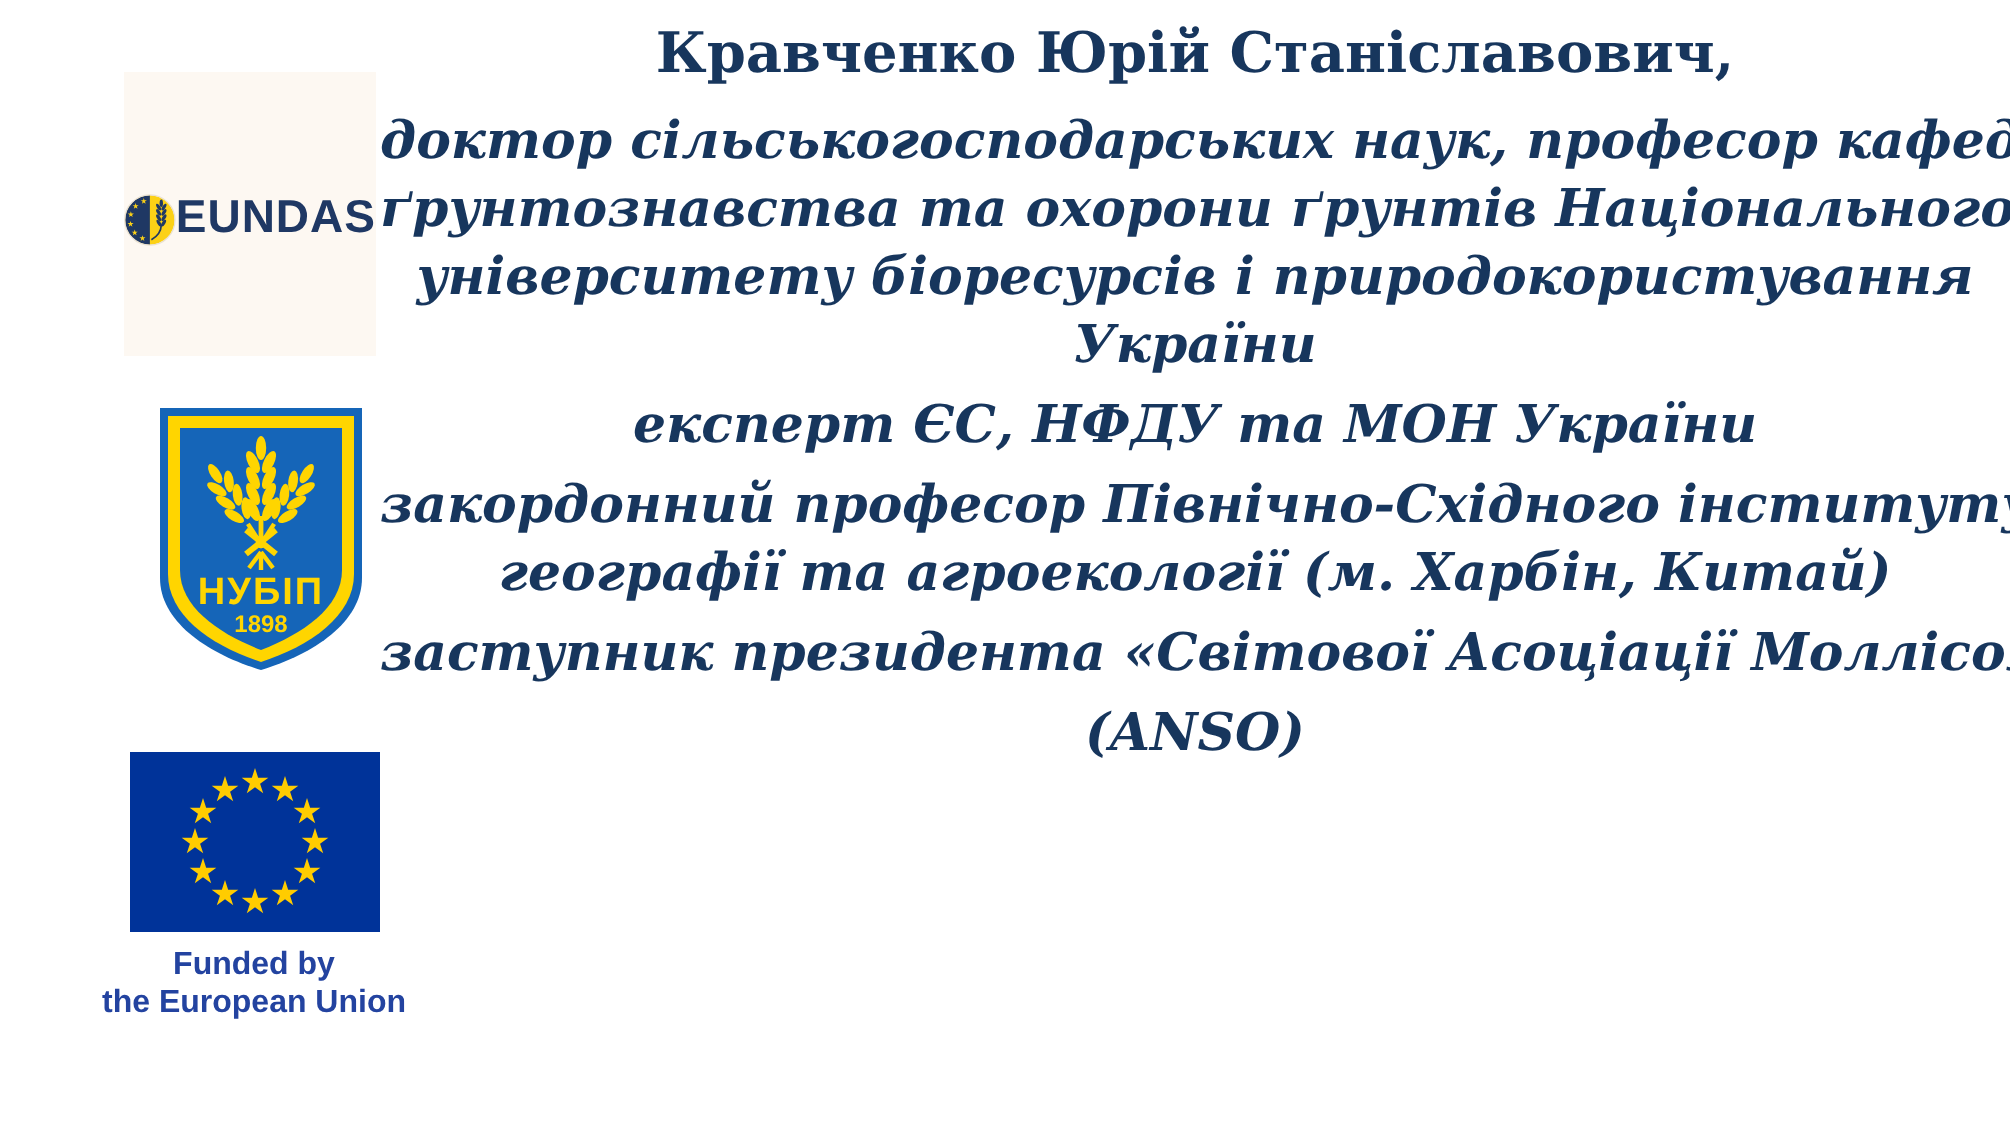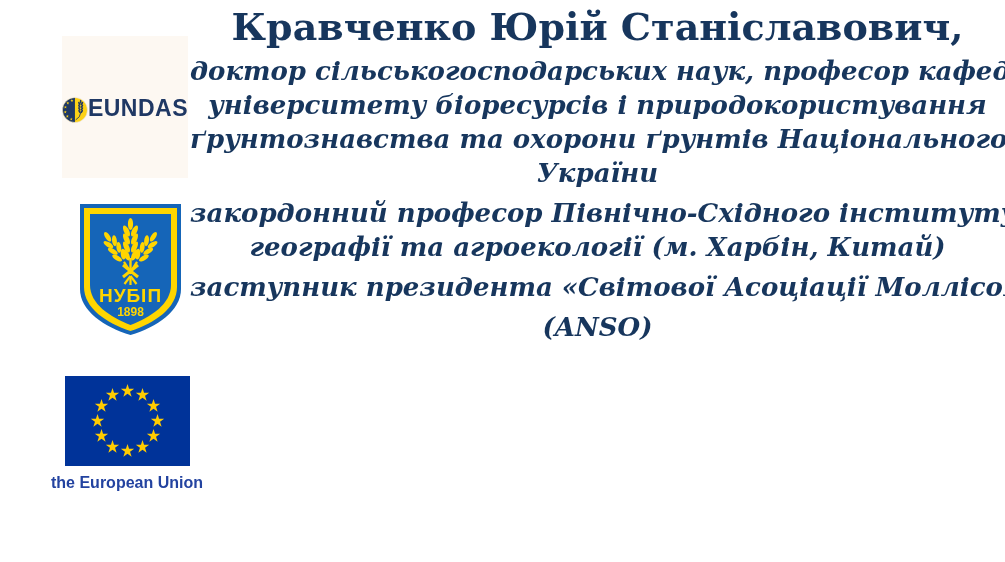--- a/index.html
+++ b/index.html
@@ -38,21 +38,21 @@
     color:#2343a0;text-align:center;
   }
   
   .text-col{
     position:absolute;left:190px;top:0;width:815px;
     text-align:center;color:#17365d;
   }
   .person-name{
     margin:10px 0 0 0;
     font-family:"DejaVu Serif","Liberation Serif",serif;
-    font-weight:bold;font-size:38px;line-height:34px;
+    font-weight:bold;font-size:28px;line-height:34px;
     white-space:pre;
   }
   .role{margin:6px 0 0 0;}
   .role:first-of-type{margin-top:10px;}
   .role .line{
     font-family:"DejaVu Serif","Liberation Serif",serif;
     font-weight:bold;font-style:italic;
     font-size:26px;line-height:34px;
     white-space:pre;
   }
@@ -170,35 +170,39 @@
         <use href="#star5" transform="translate(77.5,71) scale(0.7)"></use>
         <use href="#star5" transform="translate(62.5,75) scale(0.7)"></use>
         <use href="#star5" transform="translate(47.5,71) scale(0.7)"></use>
         <use href="#star5" transform="translate(36.5,60) scale(0.7)"></use>
         <use href="#star5" transform="translate(32.5,45) scale(0.7)"></use>
         <use href="#star5" transform="translate(36.5,30) scale(0.7)"></use>
         <use href="#star5" transform="translate(47.5,19) scale(0.7)"></use>
       </g>
     </svg>
     <div class="eu-funding-text">
+      <div>Funded by</div>
       <div>the European Union</div>
     </div>
   </div>
 </div>
 
 <div class="text-col">
   <h1 class="person-name">Кравченко Юрій Станіславович,</h1>
 
   <div class="role">
     <div class="line">доктор сільськогосподарських наук, професор кафедри</div>
+    <div class="line">ґрунтознавства та охорони ґрунтів Національного</div>
     <div class="line">університету біоресурсів і природокористування</div>
-    <div class="line">ґрунтознавства та охорони ґрунтів Національного</div>
     <div class="line">України</div>
   </div>
 
+  <div class="role">
+    <div class="line">експерт ЄС, НФДУ та МОН України</div>
+  </div>
 
   <div class="role">
     <div class="line">закордонний професор Північно-Східного інституту</div>
     <div class="line">географії та агроекології (м. Харбін, Китай)</div>
   </div>
 
   <div class="role">
     <div class="line">заступник президента «Світової Асоціації Моллісолів»</div>
   </div>
 

